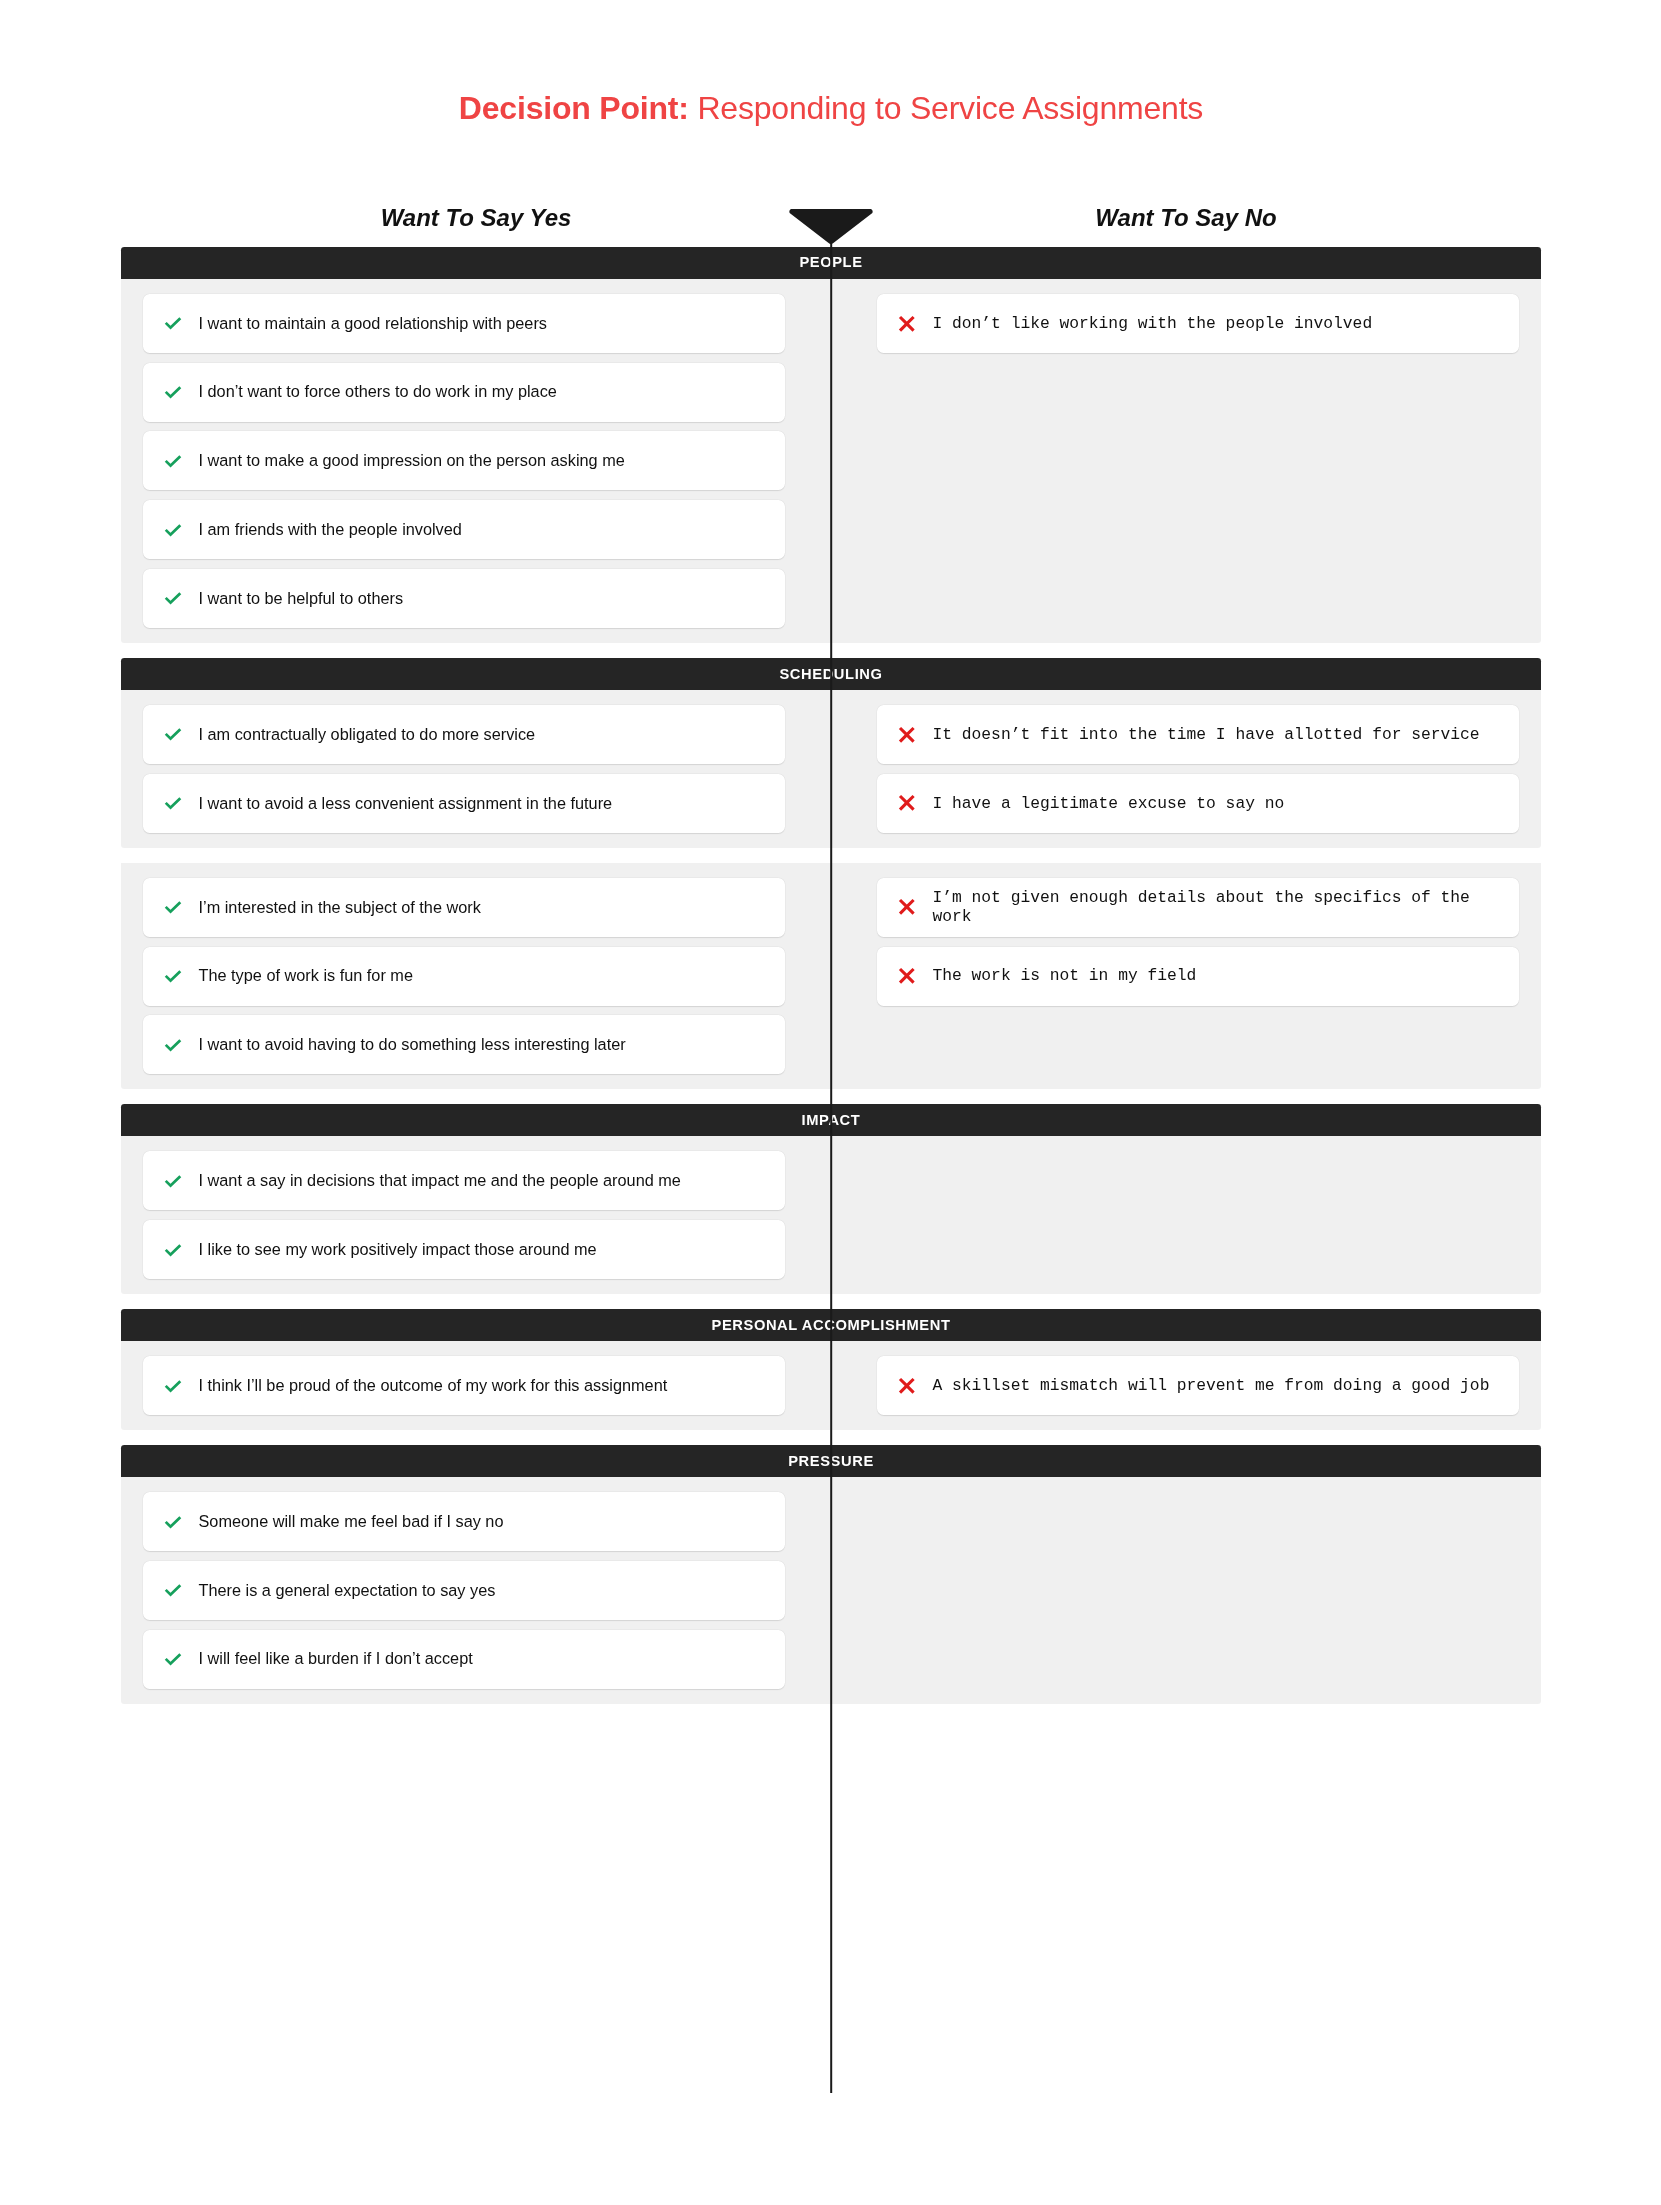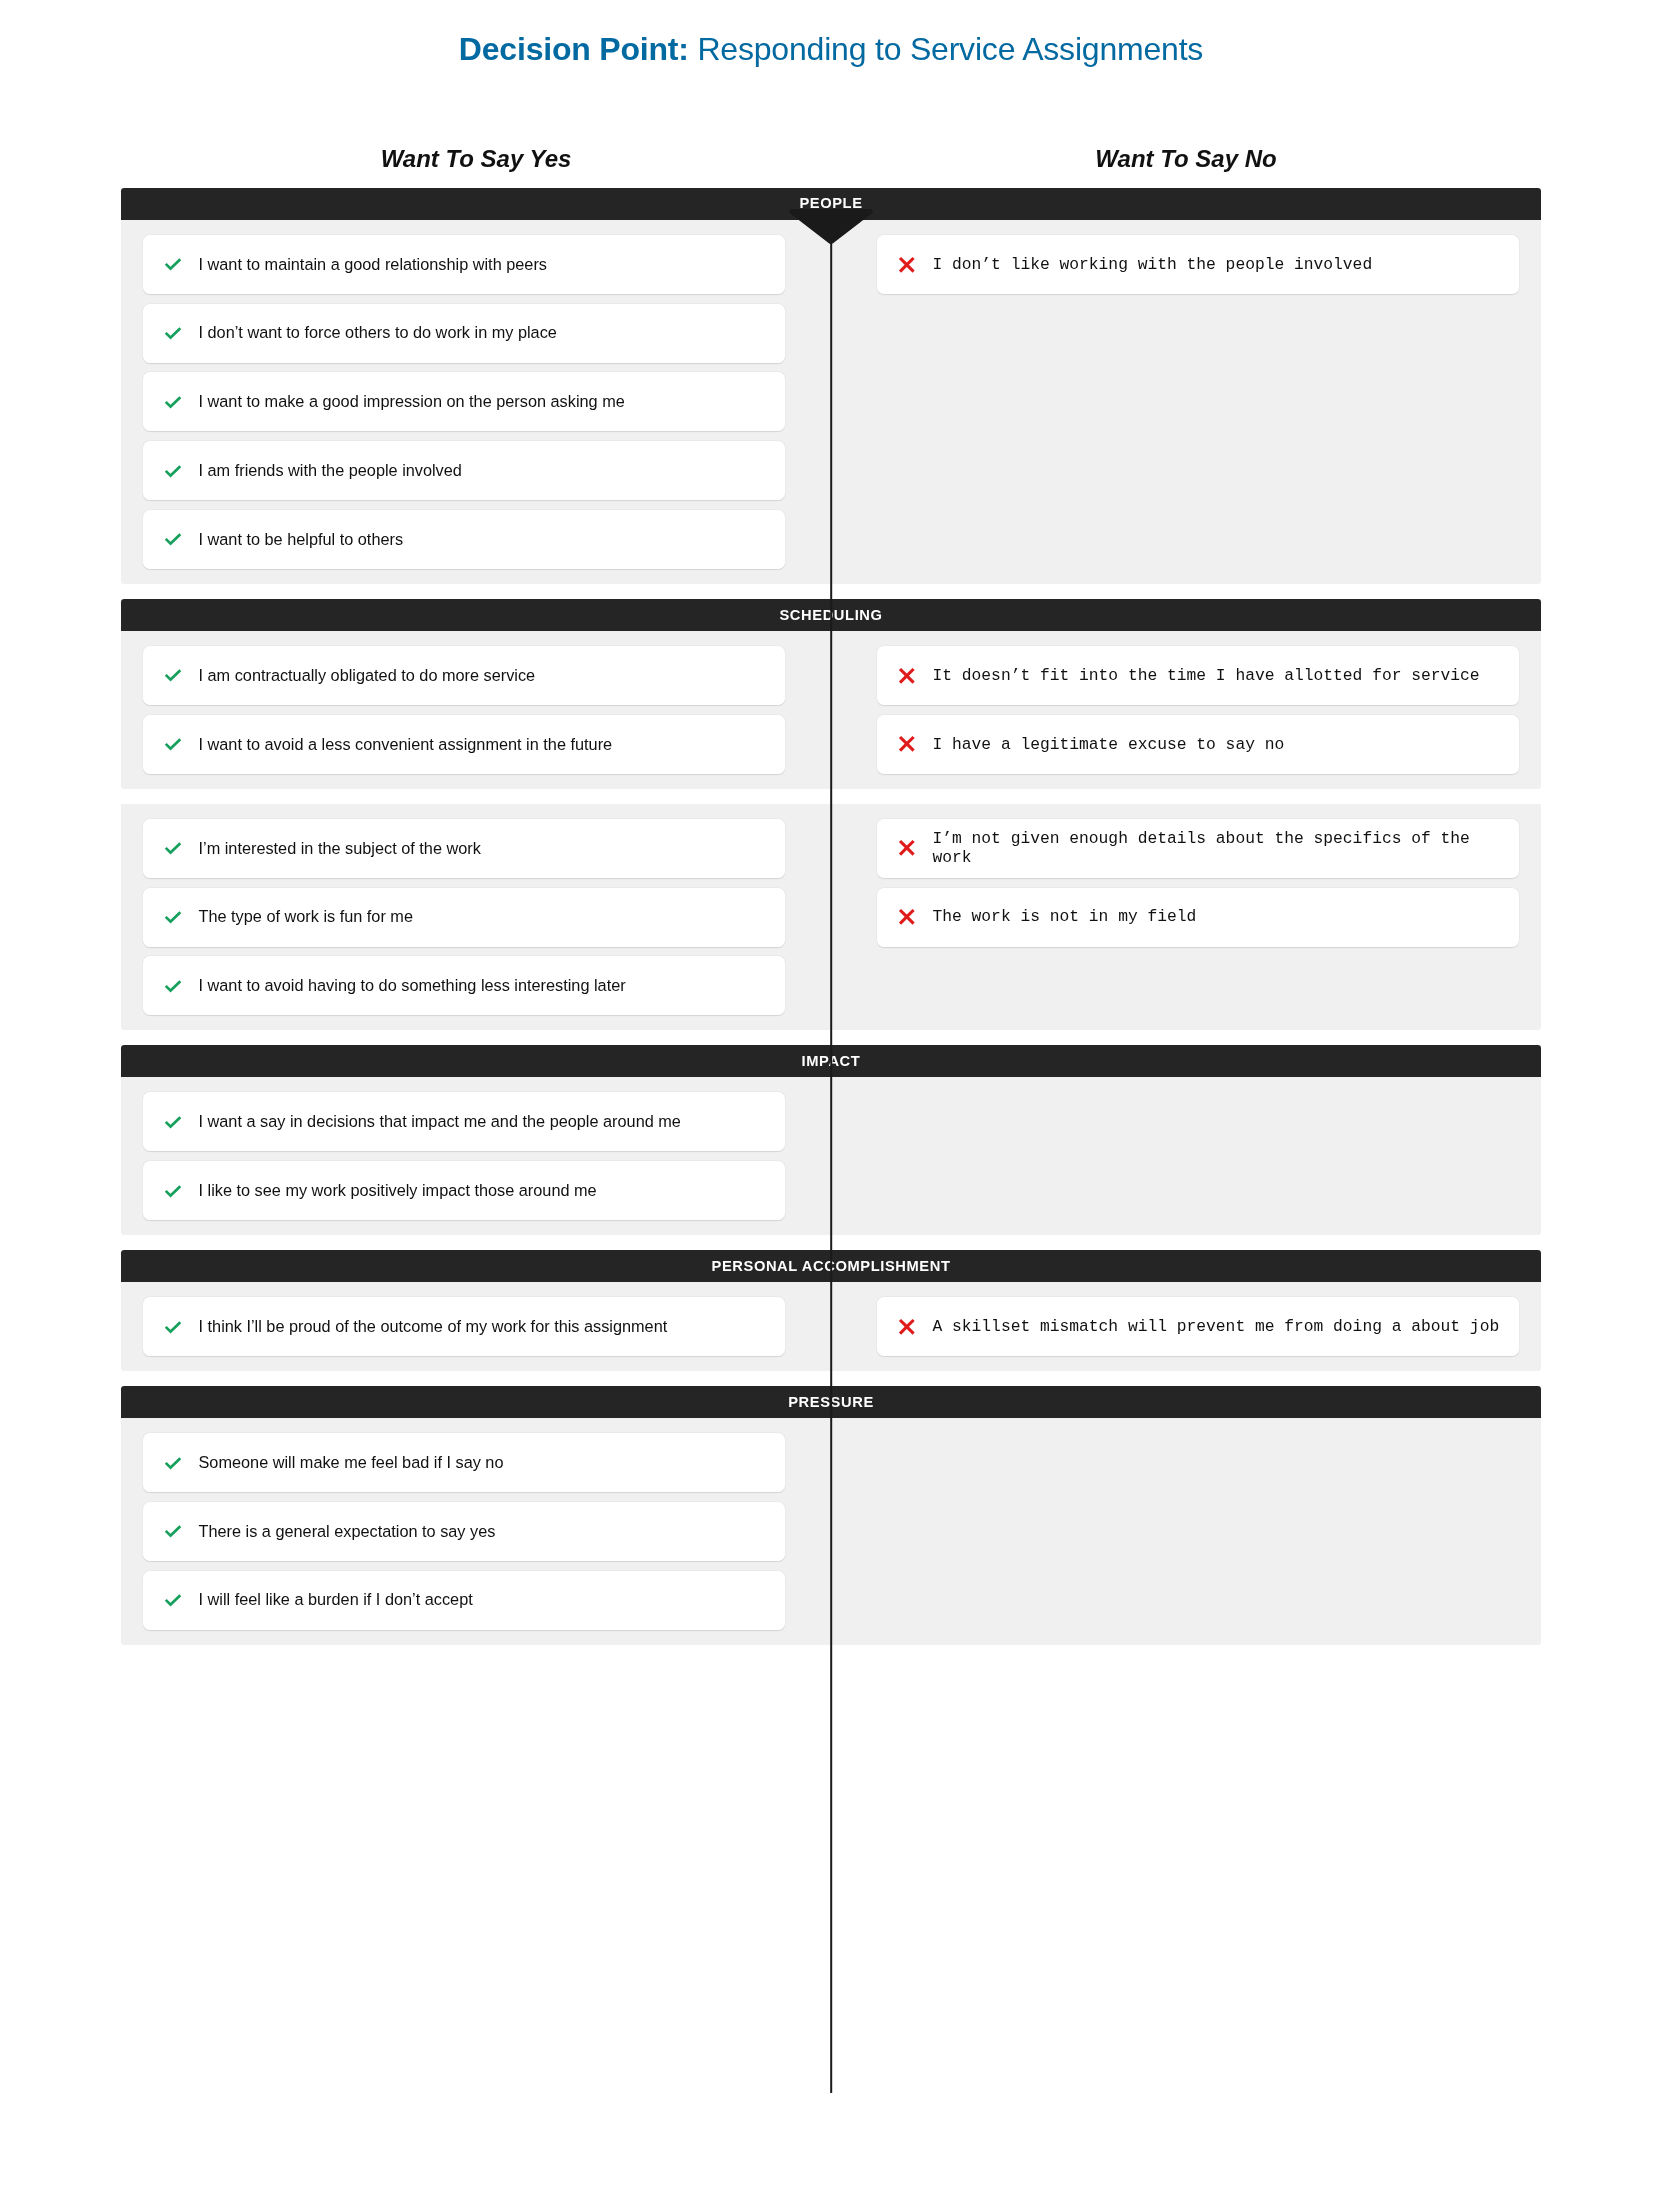--- a/index.html
+++ b/index.html
@@ -15,24 +15,24 @@
     -webkit-font-smoothing: antialiased;
     position: relative;
     overflow: hidden;
   }
 
   
   .page-title {
     text-align: center;
     font-size: 32px;
     line-height: 1;
-    padding-top: 33px;
+    padding-top: 92px;
     letter-spacing: -0.2px;
     font-weight: 400;
-    color: #0369a1;
+    color: #ef4444;
     white-space: nowrap;
   }
   .page-title .title-strong {
     font-weight: 700;
   }
 
   
   .column-headers {
     position: relative;
     margin-top: 75px;
@@ -365,21 +365,21 @@
             <span class="item-text">I think I’ll be proud of the outcome of my work for this assignment</span>
           </div>
         </div>
         <div class="col no">
           <div class="item-card">
             <span class="item-icon">
               <svg width="19.6" height="19.6" viewBox="0 0 36 36" xmlns="http://www.w3.org/2000/svg">
                 <path d="M7.5 3.5 L18 14 L28.5 3.5 L32.5 7.5 L22 18 L32.5 28.5 L28.5 32.5 L18 22 L7.5 32.5 L3.5 28.5 L14 18 L3.5 7.5 Z" fill="#e01b1b"></path>
               </svg>
             </span>
-            <span class="item-text">A skillset mismatch will prevent me from doing a about job</span>
+            <span class="item-text">A skillset mismatch will prevent me from doing a good job</span>
           </div>
         </div>
       </div>
     </div>
     <div class="section">
       <div class="section-header">
         <div class="section-header-label">PRESSURE</div>
       </div>
       <div class="section-body">
         <div class="col yes">

